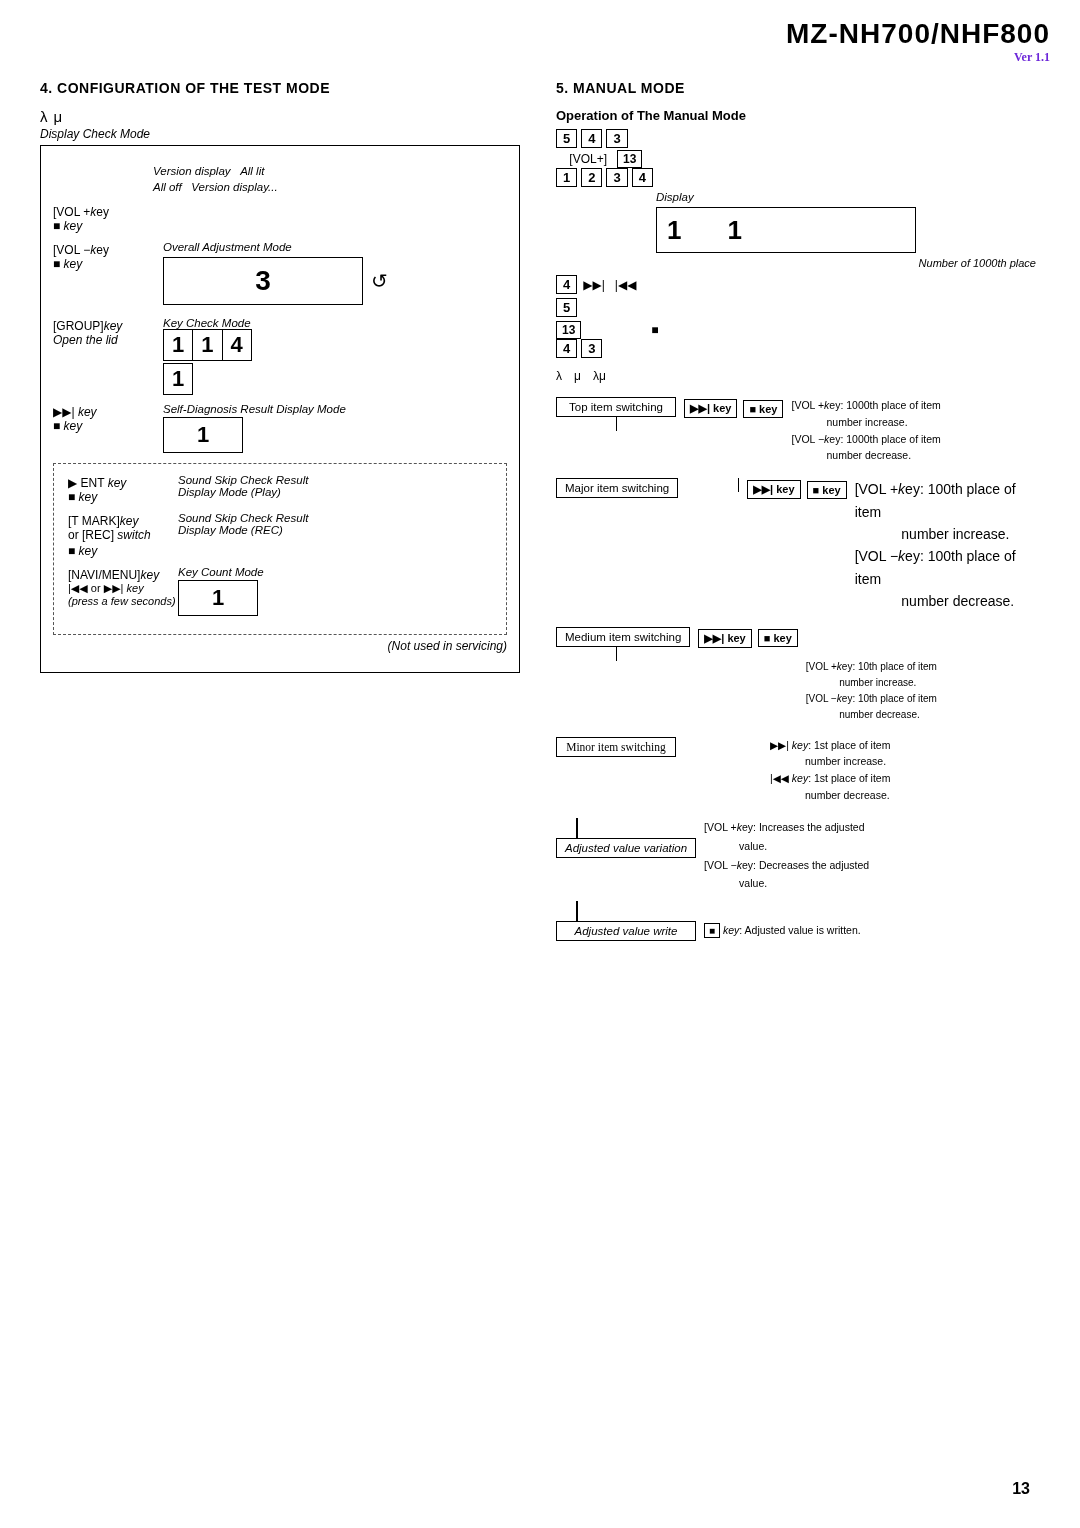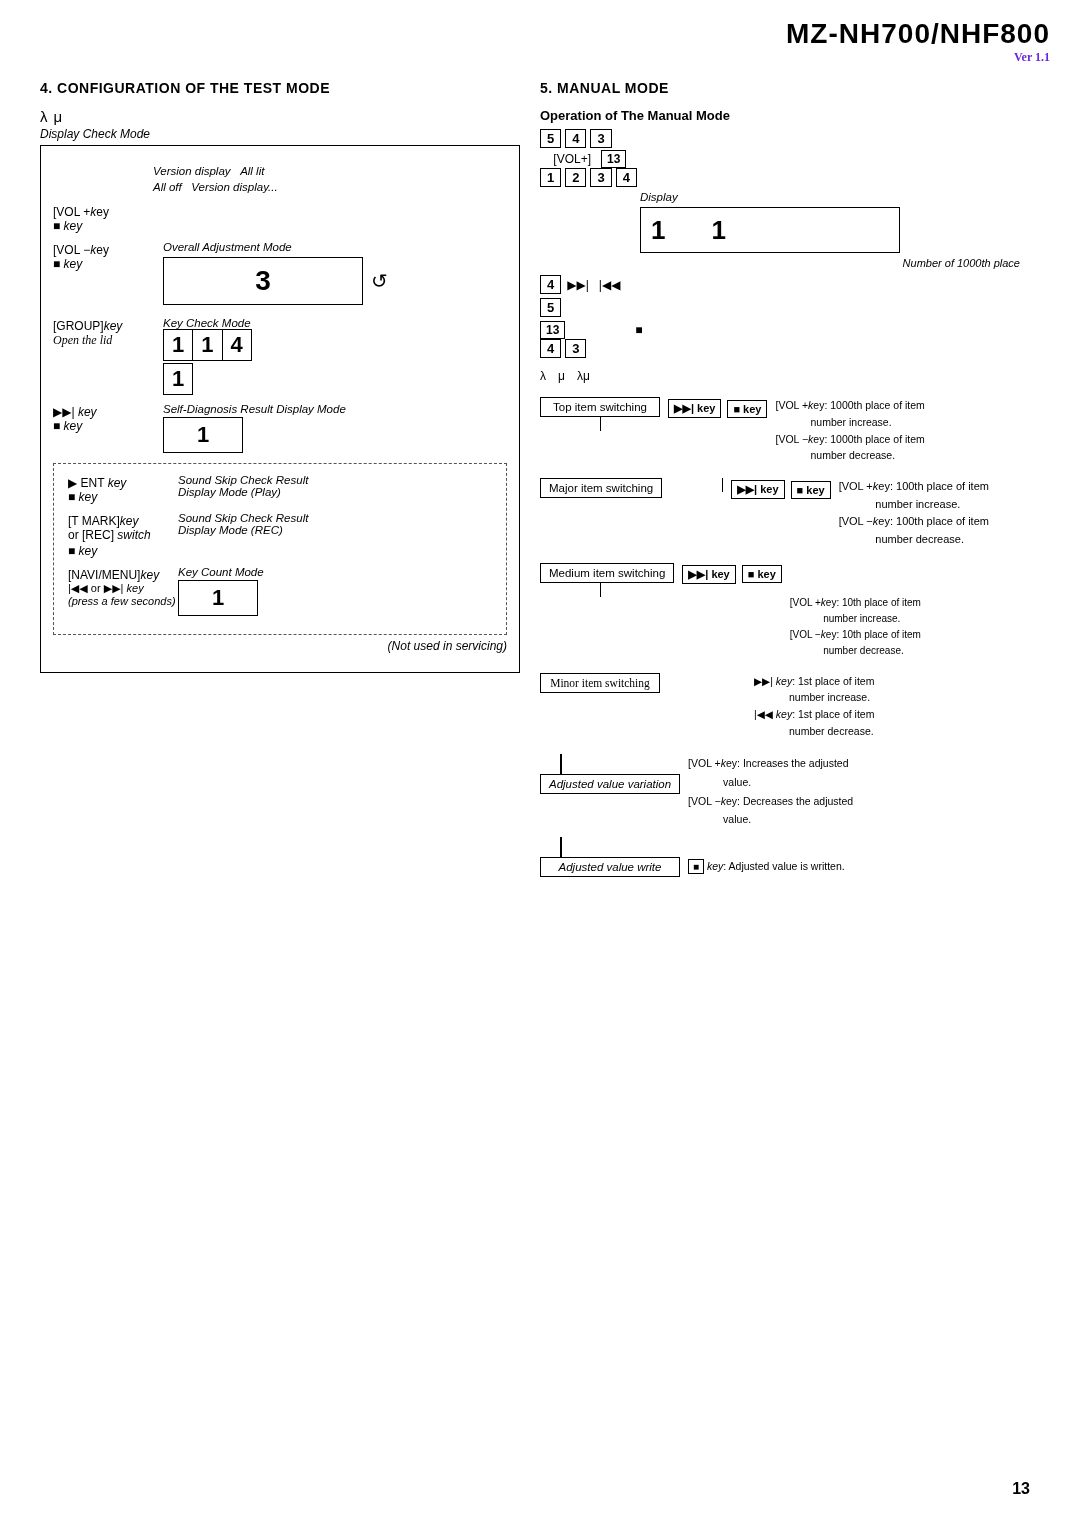--- a/index.html
+++ b/index.html
@@ -37,21 +37,21 @@
       font-weight: bold;
     }
     .main-content {
       position: absolute;
       top: 80px;
       left: 40px;
       right: 30px;
     }
     .two-col {
       display: flex;
-      gap: 0;
+      gap: 16px;
     }
     .col-left {
       width: 490px;
       padding-right: 10px;
     }
     .col-right {
       width: 490px;
       padding-left: 10px;
     }
     .section-title {
@@ -122,21 +122,20 @@
       flex: 1;
     }
     .italic-small {
       font-style: italic;
       font-size: 11.5px;
     }
     .open-lid {
       font-style: italic;
       font-size: 12px;
       margin-bottom: 14px;
-      font-family: Liberation Serif, serif;
     }
     .dashed-block {
       border: 1.5px dashed #555;
       padding: 10px 14px;
       margin-top: 6px;
     }
     .dmode-row {
       display: flex;
       align-items: flex-start;
       margin-bottom: 6px;
@@ -354,21 +353,21 @@
 
         <div style="display:flex;align-items:flex-start;margin-bottom:14px;position:relative;">
           <div style="display:flex;flex-direction:row;align-items:flex-start;margin-right:8px;">
             <div style="border:1px solid #000;padding:3px 8px;font-size:11.5px;min-width:120px;text-align:center;">Major item switching</div>
             <div style="border-left:1.5px solid #000;height:14px;margin-left:60px;"></div>
           </div>
           <div style="display:flex;gap:6px;align-items:center;margin-right:8px;margin-top:2px;">
             <div style="border:1.5px solid #000;padding:2px 5px;font-size:11px;font-weight:bold;">▶▶| key</div>
             <div style="border:1.5px solid #000;padding:2px 5px;font-size:11px;font-weight:bold;">■ key</div>
           </div>
-          <div style="font-size:11px;line-height:1.6;flex:1;">
+          <div style="font-size:14px;line-height:1.6;flex:1;">
             [VOL +<span style="font-style:italic;">k</span>ey: 100th place of item<br>&nbsp;&nbsp;&nbsp;&nbsp;&nbsp;&nbsp;&nbsp;&nbsp;&nbsp;&nbsp;&nbsp;&nbsp;number increase.<br>
             [VOL −<span style="font-style:italic;">k</span>ey: 100th place of item<br>&nbsp;&nbsp;&nbsp;&nbsp;&nbsp;&nbsp;&nbsp;&nbsp;&nbsp;&nbsp;&nbsp;&nbsp;number decrease.
           </div>
         </div>
 
         <div style="display:flex;align-items:flex-start;margin-bottom:14px;position:relative;">
           <div style="display:flex;flex-direction:column;align-items:flex-start;margin-right:8px;">
             <div style="border:1px solid #000;padding:3px 8px;font-size:11.5px;min-width:120px;text-align:center;">Medium item switching</div>
             <div style="border-left:1.5px solid #000;height:14px;margin-left:60px;"></div>
           </div>

